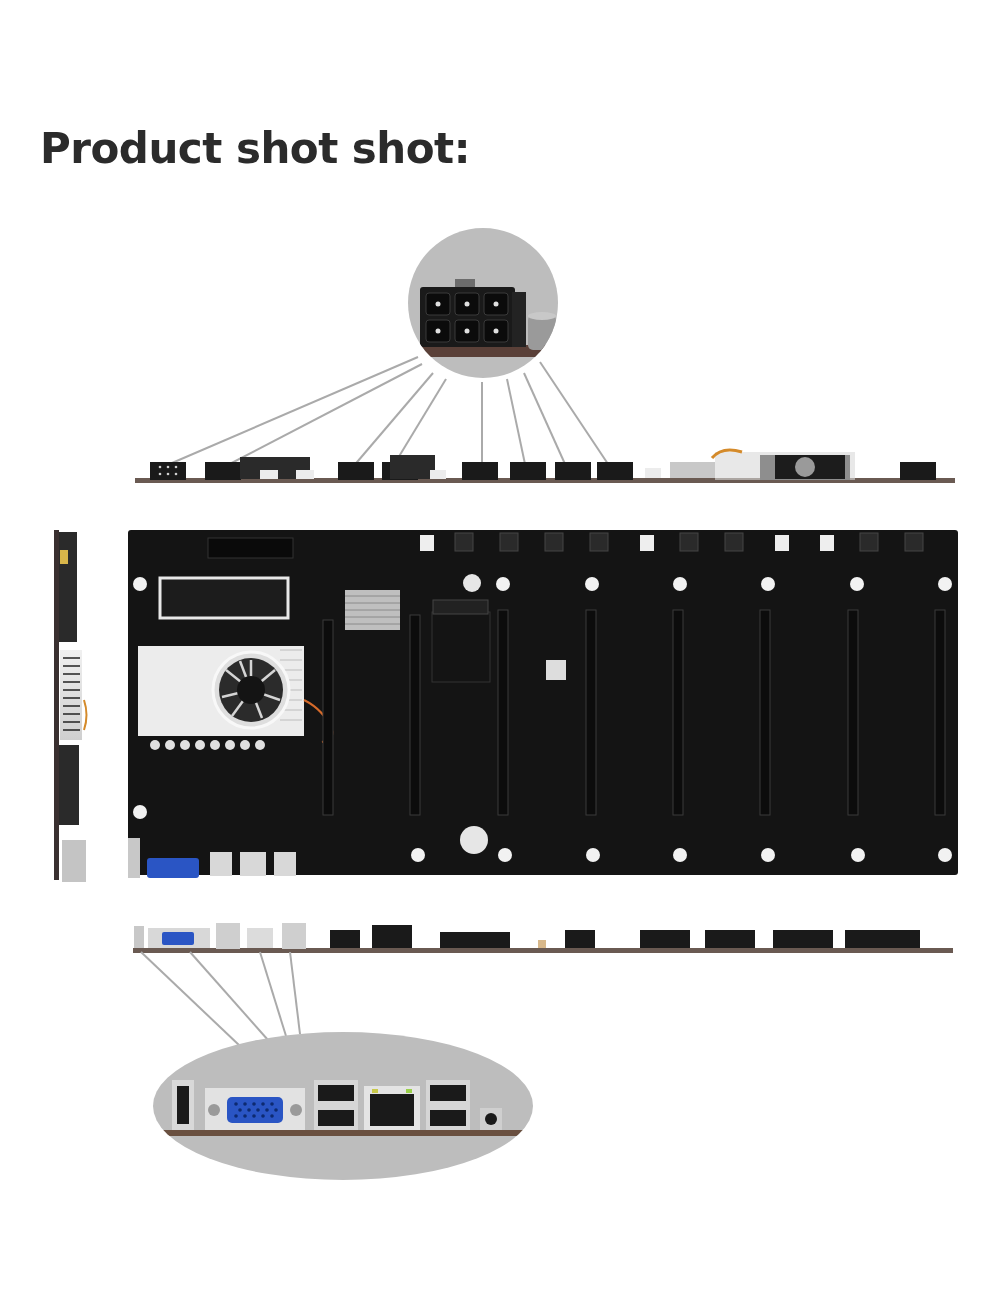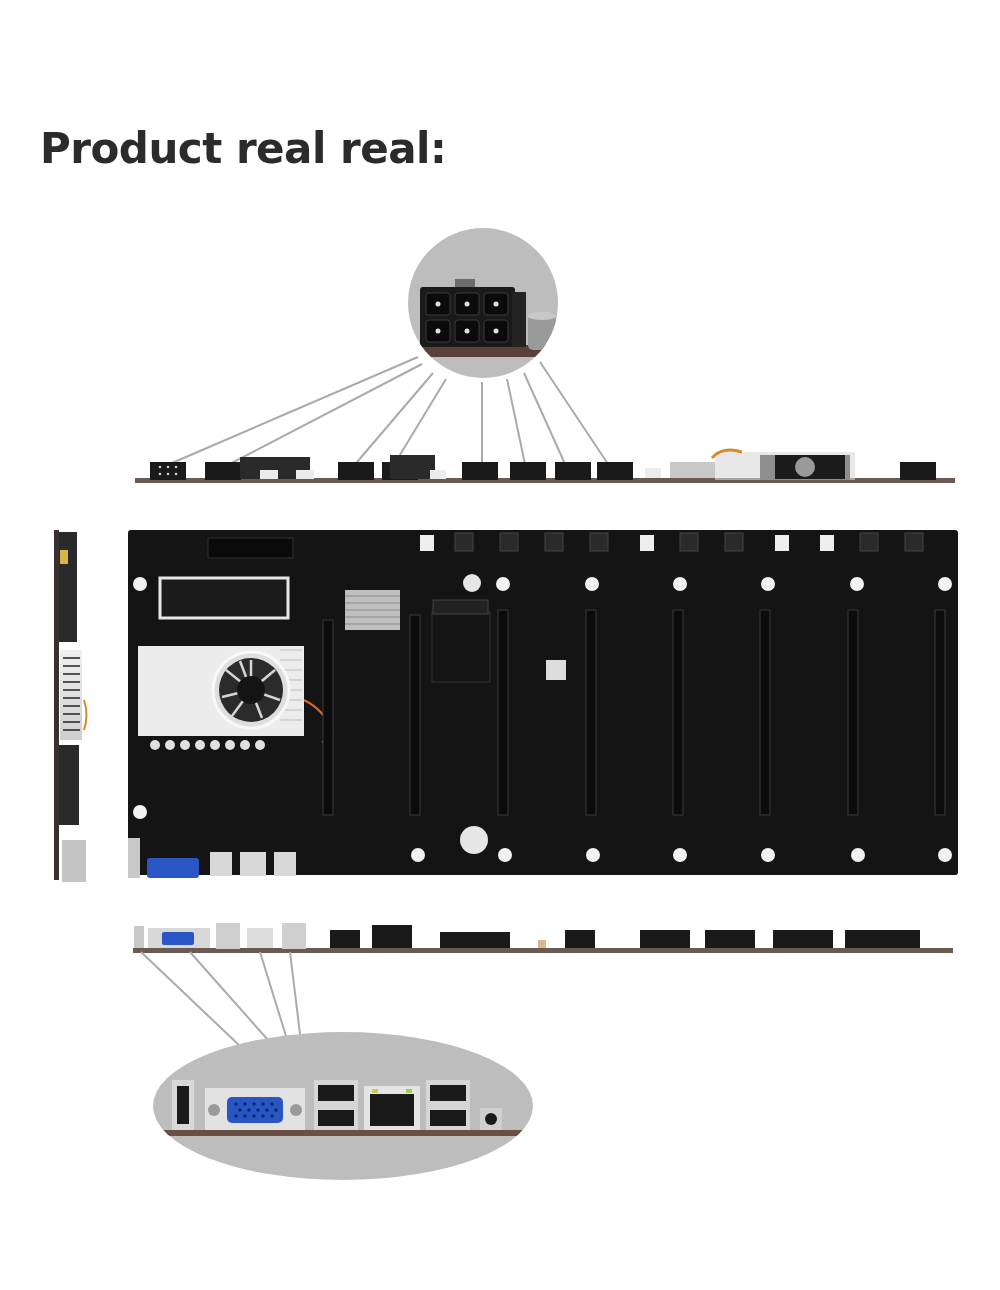--- a/index.html
+++ b/index.html
@@ -3,21 +3,21 @@
 <meta charset="utf-8">
 <style>
   html,body{margin:0;padding:0;background:#ffffff;}
   body{width:1000px;height:1290px;position:relative;overflow:hidden;font-family:"DejaVu Sans",sans-serif;}
   .title{position:absolute;left:40px;top:124px;font-family:"DejaVu Sans",sans-serif;font-weight:bold;font-size:42px;letter-spacing:-0.5px;color:#2b2b2b;margin:0;}
   svg{position:absolute;left:0;top:0;}
 </style>
 </head>
 <body>
 
-<h1 class="title">Product real real:</h1>
+<h1 class="title">Product shot shot:</h1>
 
 <svg width="1000" height="1290" viewBox="0 0 1000 1290">
   <defs>
     <clipPath id="topcircle">
         <circle cx="483" cy="303" r="75"></circle>
       </clipPath>
     <clipPath id="ioellipse">
         <ellipse cx="343" cy="1106" rx="190" ry="74"></ellipse>
       </clipPath>
     <linearGradient id="hs" x1="0" x2="0" y1="0" y2="1">

